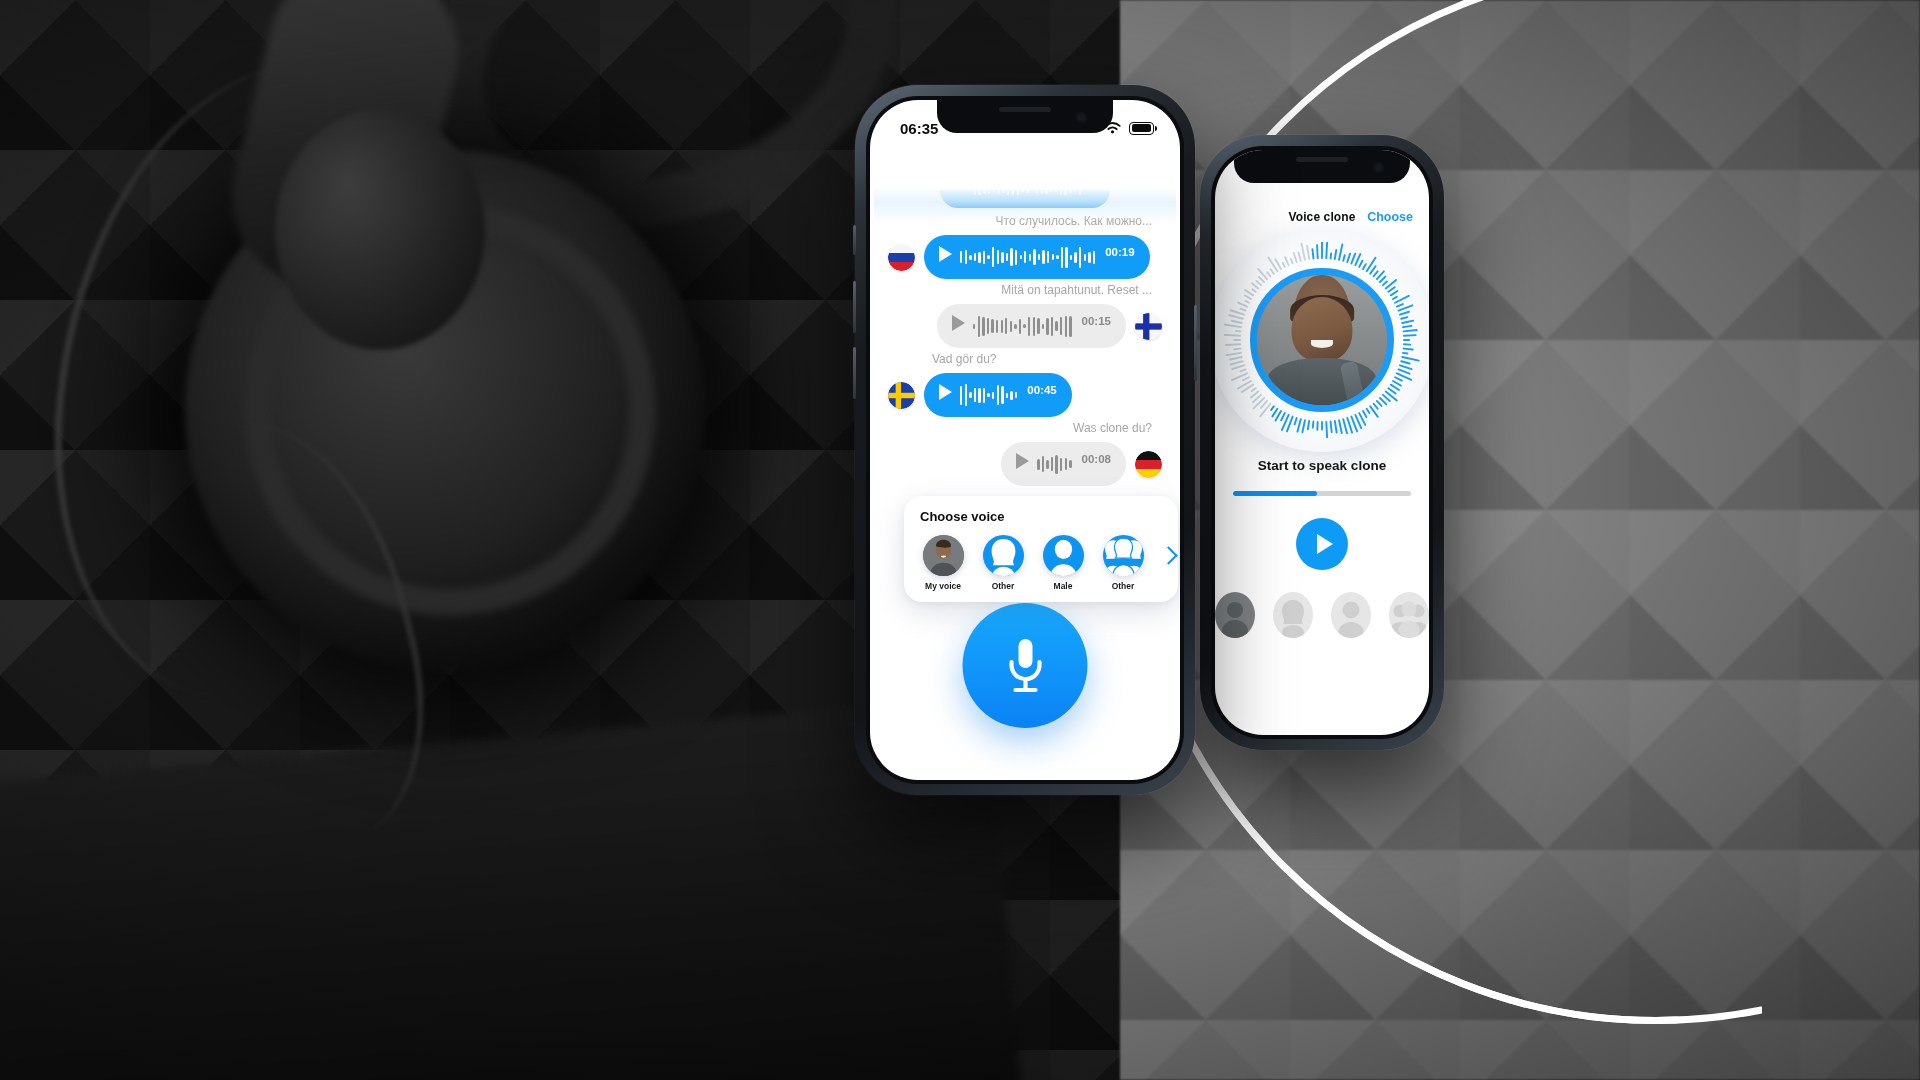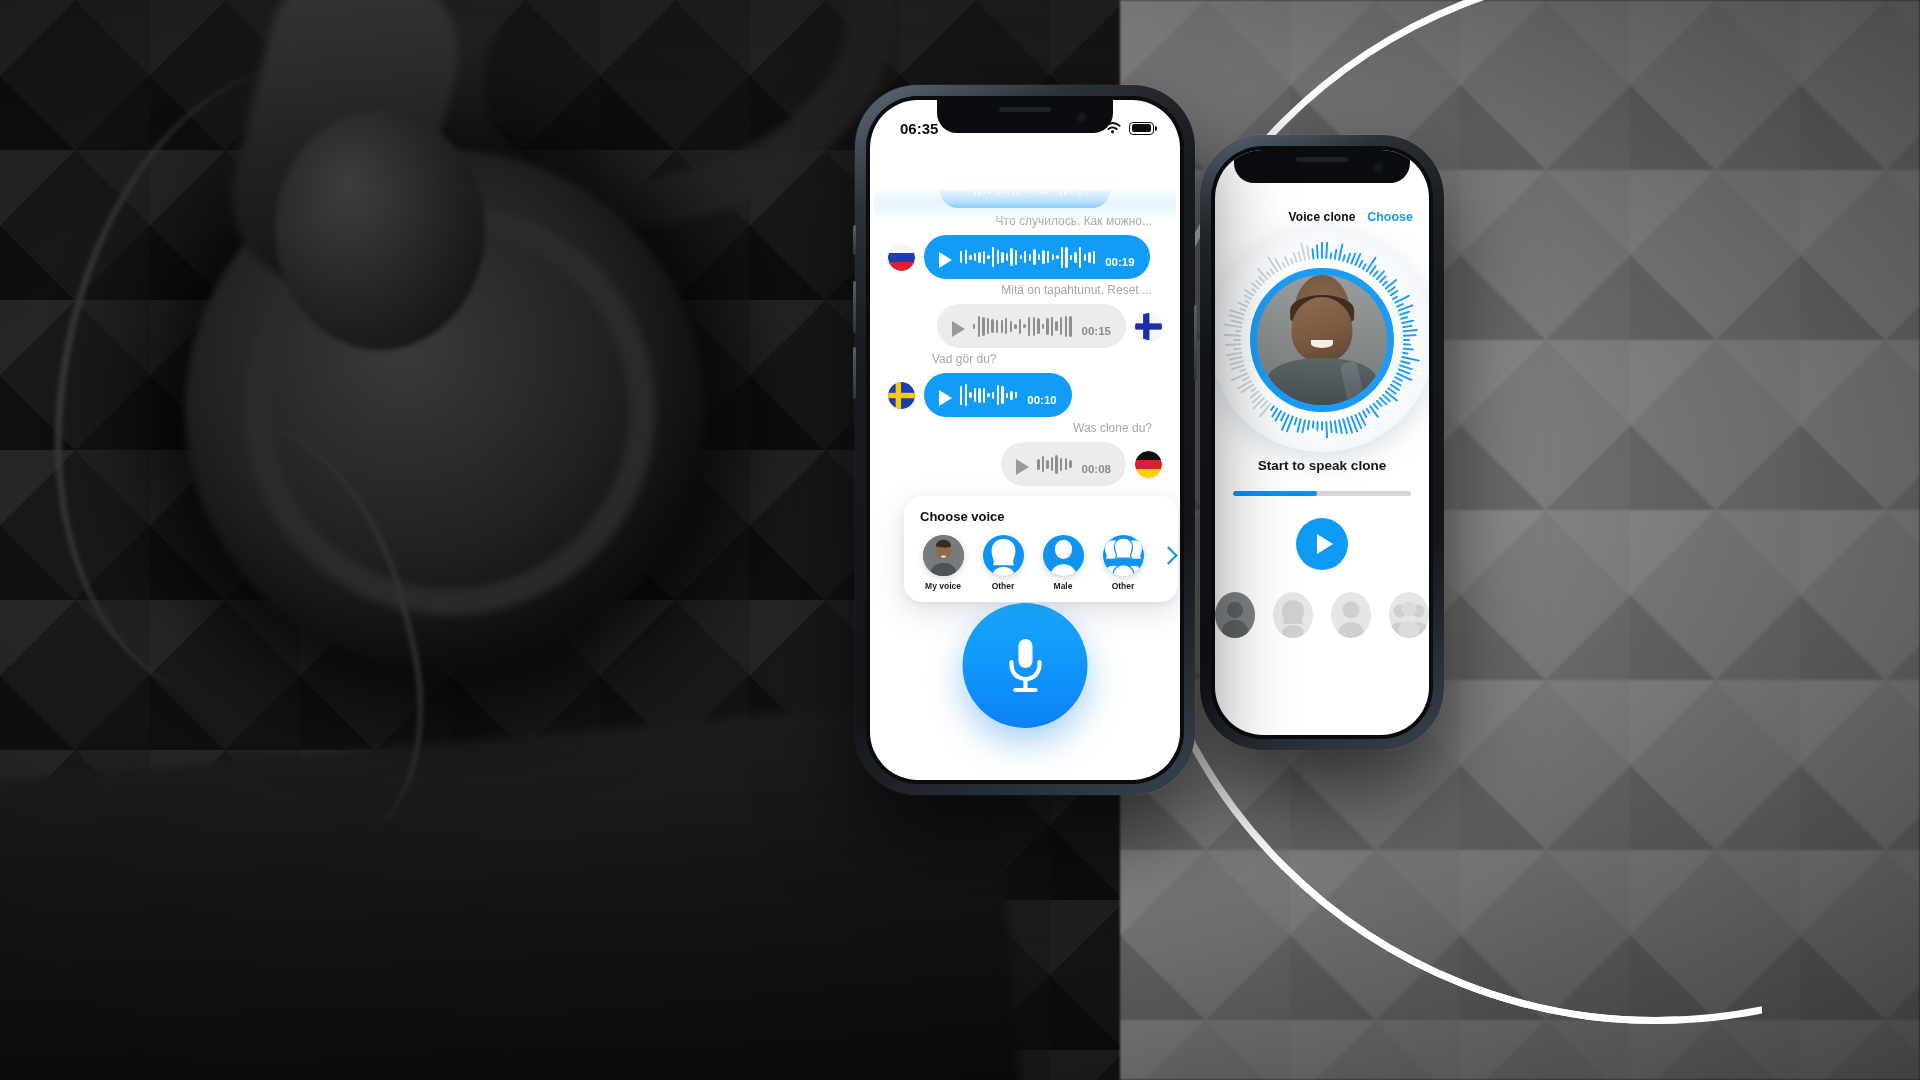--- a/index.html
+++ b/index.html
@@ -401,21 +401,21 @@
     height: 40px;
     background: linear-gradient(180deg, rgba(255,255,255,1) 6%, rgba(226,241,253,.78) 46%, rgba(255,255,255,0) 100%);
     z-index: 30; pointer-events: none;
   }
 
   .row { display: flex; align-items: center; gap: 9px; margin-bottom: 4px; }
   .row.left { justify-content: flex-start; }
   .row.right { justify-content: flex-end; }
 
   .bubble {
-    display: flex; align-items: flex-end; gap: 8px;
+    display: flex; align-items: flex-start; gap: 8px;
     border-radius: 22px;
     padding: 11px 15px;
   }
   .bubble.sent { background: #109cf7; }
   .bubble.recv { background: #ececec; }
   .bubble .dur {
     font-size: 11.5px; font-weight: 600;
     margin-left: 2px;
   }
   .bubble.sent .dur { color: #ffffff; }
@@ -898,21 +898,21 @@
                   <i style="height: 15px;"></i>
                   <i style="height: 15px;"></i>
                   <i style="height: 4px;"></i>
                   <i style="height: 7px;"></i>
                   <i style="height: 20px;"></i>
                   <i style="height: 18px;"></i>
                   <i style="height: 5px;"></i>
                   <i style="height: 9px;"></i>
                   <i style="height: 6px;"></i>
                 </div>
-              <div class="dur">00:10</div>
+              <div class="dur">00:45</div>
             </div>
           </div>
           <div class="caption c">Was clone du?</div>
 
           <div class="row right">
             <div class="bubble recv">
               <div class="play-tri"></div>
               <div class="wave" id="w4">
                   <i style="height: 11px;"></i>
                   <i style="height: 16px;"></i>

